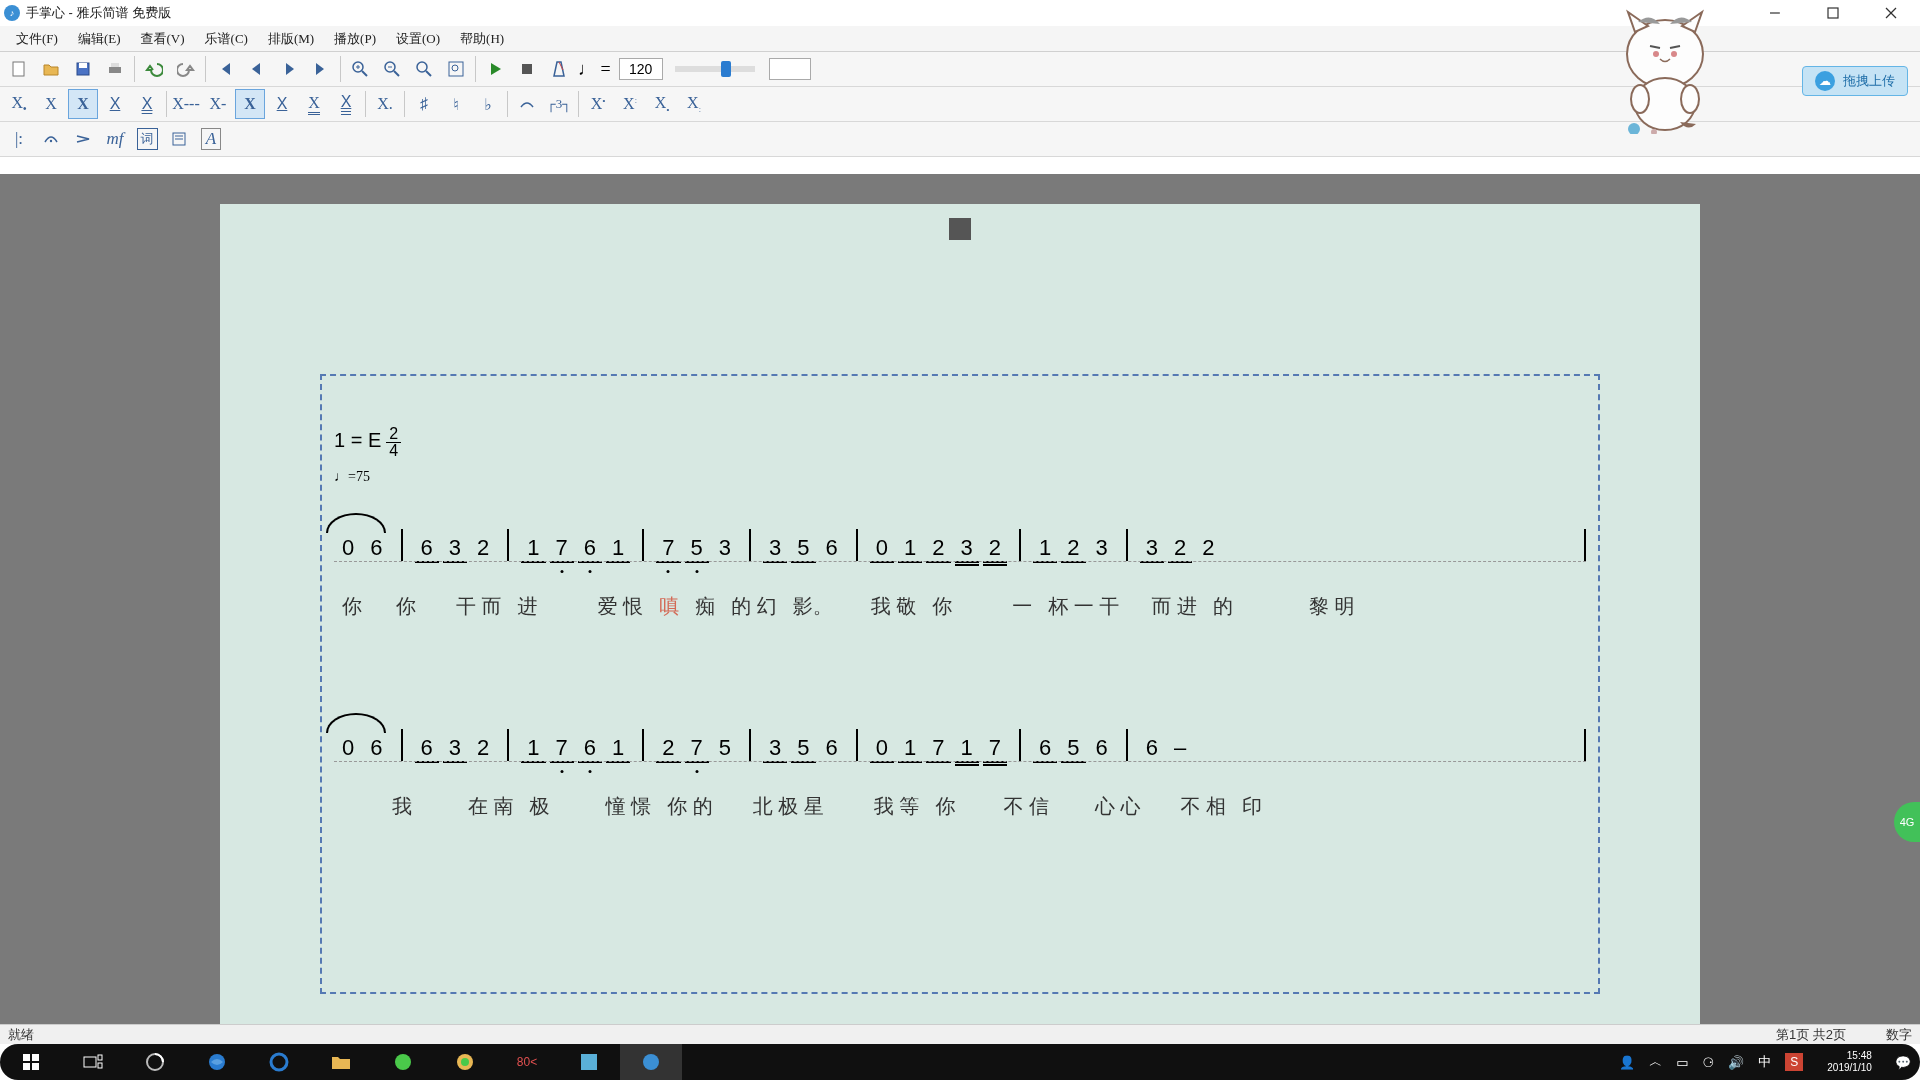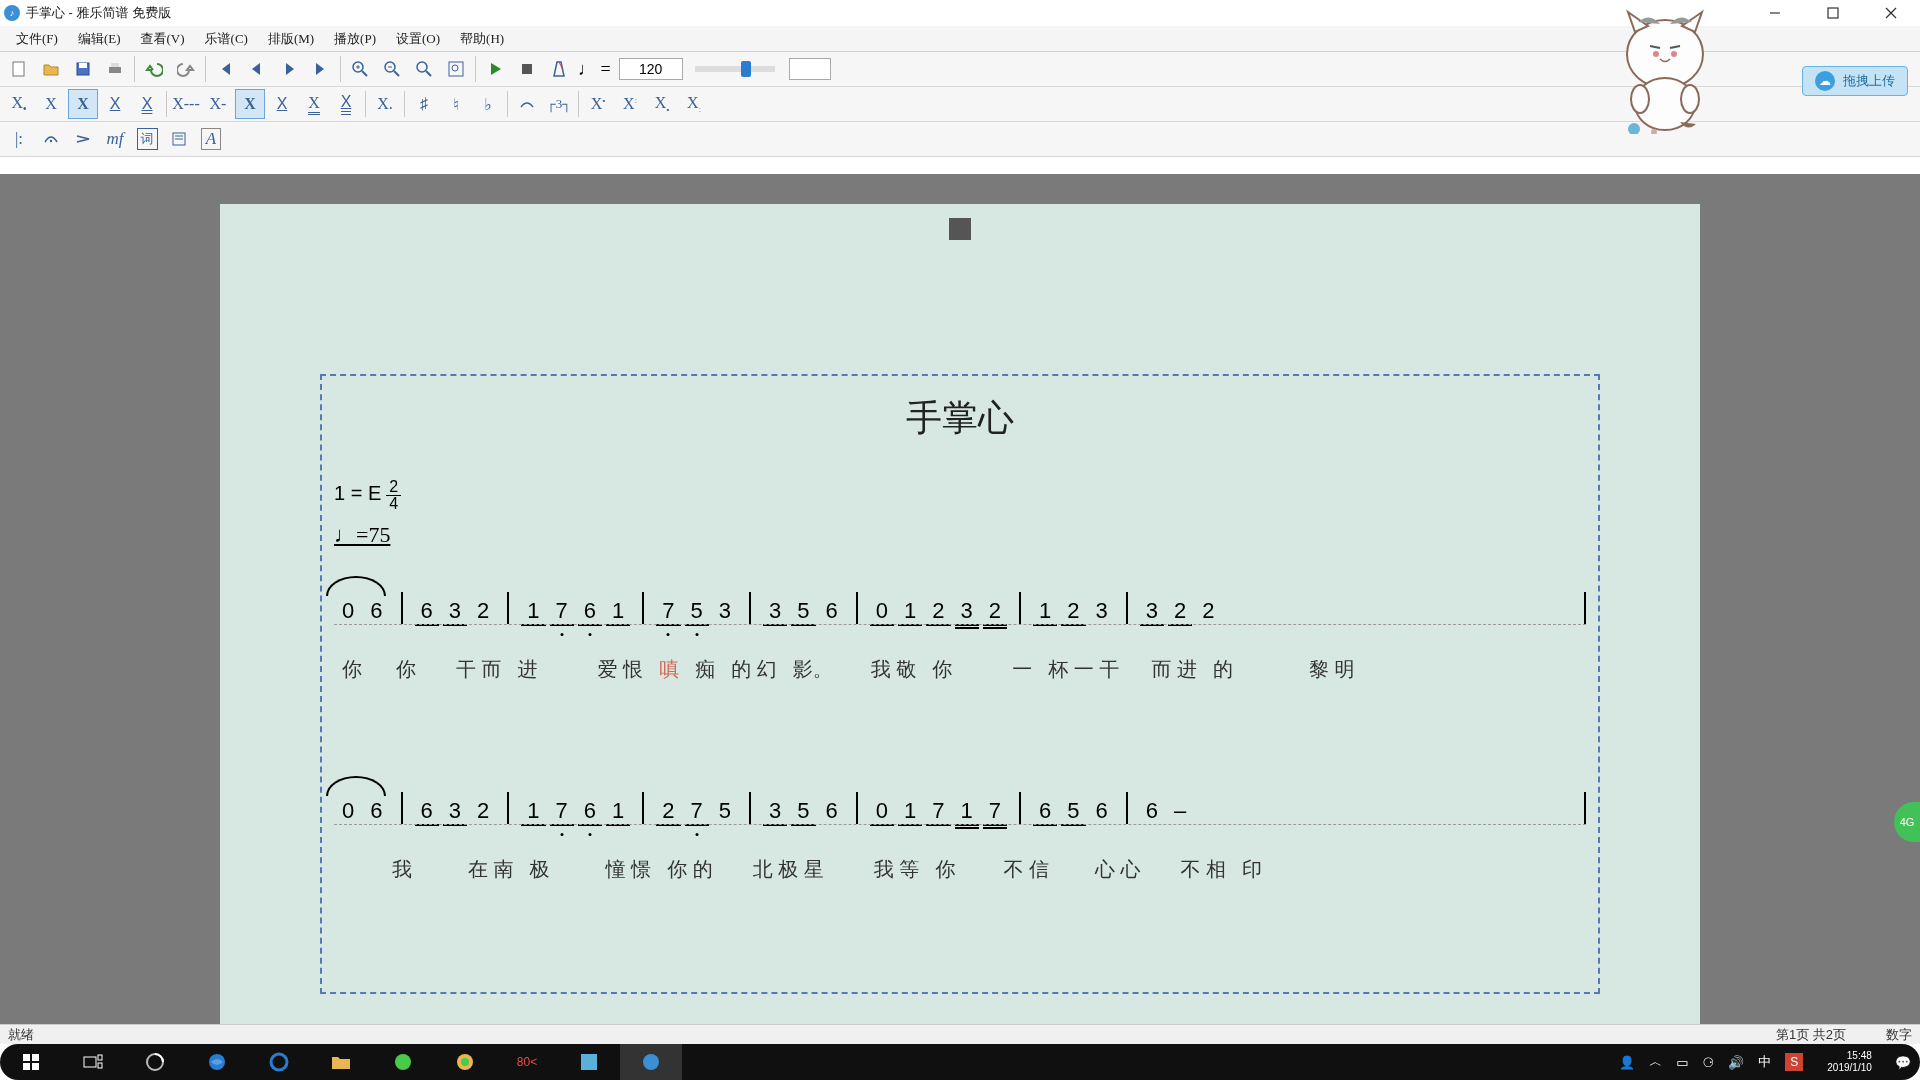--- a/index.html
+++ b/index.html
@@ -15,21 +15,21 @@
 
 .menubar { height:26px; background:#f5f5f5; border-bottom:1px solid #d0d0d0; display:flex; align-items:center; padding:0 6px; font-size:13px; color:#222; }
 .menubar span { padding:2px 10px;font-family:Liberation Serif, serif; }
 
 
 .toolbar { background:#f6f6f6; border-bottom:1px solid #d8d8d8; display:flex; align-items:center; padding:2px 4px; gap:2px; }
 .toolbar .btn { width:30px; height:30px; border:1px solid transparent; display:flex; align-items:center; justify-content:center; background:#f6f6f6; }
 .toolbar .btn.sel { border:1px solid #6aa5dd; background:#d3e6f6; }
 .toolbar .sep { width:1px; height:26px; background:#c8c8c8; margin:0 2px; }
 .toolbar svg { width:18px; height:18px; }
-.tempo-box { width:64px; height:22px; border:1px solid #aaa; background:#fff; text-align:center; font-size:14px; margin:0 4px; }
+.tempo-box { width:44px; height:22px; border:1px solid #aaa; background:#fff; text-align:center; font-size:14px; margin:0 4px; }
 .slider { width:80px; height:6px; background:#ddd; position:relative; margin:0 6px; }
 .slider .knob { position:absolute; left:46px; top:-5px; width:10px; height:16px; background:#2a7cd0; border-radius:2px; }
 .search-box { width:42px; height:22px; border:1px solid #aaa; background:#fff; margin-left:6px; }
 
 .tb2 .txt { font-size:16px; color:#3a6298; font-family:serif; }
 .tb2 .btn { color:#3a6298; }
 .tb3 .txt { font-size:17px; color:#3a6298; font-style:italic; font-family:serif; }
 .tb3 .btn { color:#3a6298; }
 
 
@@ -47,21 +47,21 @@
 
 .page { width:1480px; min-height:820px; background:#d7e8e2; margin:30px auto; position:relative; }
 .page-inner { position:absolute; left:100px; right:100px; top:170px; bottom:30px; border:2px dashed #5579b3; padding:14px 12px 20px 12px; }
 .page-marker { position:absolute; left:50%; top:14px; transform:translateX(-50%); width:22px; height:22px; background:#555; }
 
 
 .title { text-align:center; font-size:36px; font-family:"KaiTi","STKaiti",serif; color:#222; margin-top:4px; }
 .keysig { margin-top:36px; font-size:20px; font-family:serif; }
 .keysig .frac { display:inline-flex; flex-direction:column; vertical-align:middle; font-size:16px; line-height:1; text-align:center; }
 .keysig .frac .t { border-bottom:1.5px solid #000; padding:0 3px; }
-.tempo-ind { margin-top:10px; font-size:22px; font-family:serif;text-decoration:underline; }
+.tempo-ind { margin-top:10px; font-size:14px; font-family:serif; }
 
 .staff { margin-top:38px; position:relative; height:120px; }
 .staff-border-bottom { position:absolute; left:0; right:0; top:38px; height:1px; border-bottom:1px dashed #999; }
 .notes { display:flex; align-items:flex-end; height:38px; font-size:22px; font-family:serif; }
 .note { display:inline-block; padding:0 8px; position:relative; }
 .note.ul::after { content:""; position:absolute; left:2px; right:2px; bottom:-2px; height:1.8px; background:#000; }
 .note.ul2::before { content:""; position:absolute; left:2px; right:2px; bottom:-5px; height:1.8px; background:#000; }
 .note .dot-low { position:absolute; left:50%; transform:translateX(-50%); bottom:-12px; width:3px; height:3px; background:#000; border-radius:50%; }
 .bar { display:inline-block; width:2px; height:32px; background:#000; margin:0 10px; vertical-align:bottom; }
 .endbar { display:inline-block; width:2px; height:32px; background:#000; margin-left:auto; }
@@ -359,21 +359,20 @@
     <circle cx="24" cy="125" r="6" fill="#6bb5d8"></circle>
     <circle cx="44" cy="128" r="3" fill="#caa"></circle>
     <path d="M70 118 Q78 128 86 120" fill="#8a6a5a"></path>
   </svg>
 </div>
 
 <div class="doc-area">
   <div class="page">
     <div class="page-marker"></div>
     <div class="page-inner">
-      <div class="title">手掌心</div>
       <div class="keysig">
         <span>1 = E</span>
         <span class="frac">
             <span class="t">2</span>
             <span>4</span>
           </span>
       </div>
       <div class="tempo-ind">♩=75</div>
 
       <div class="staff">

